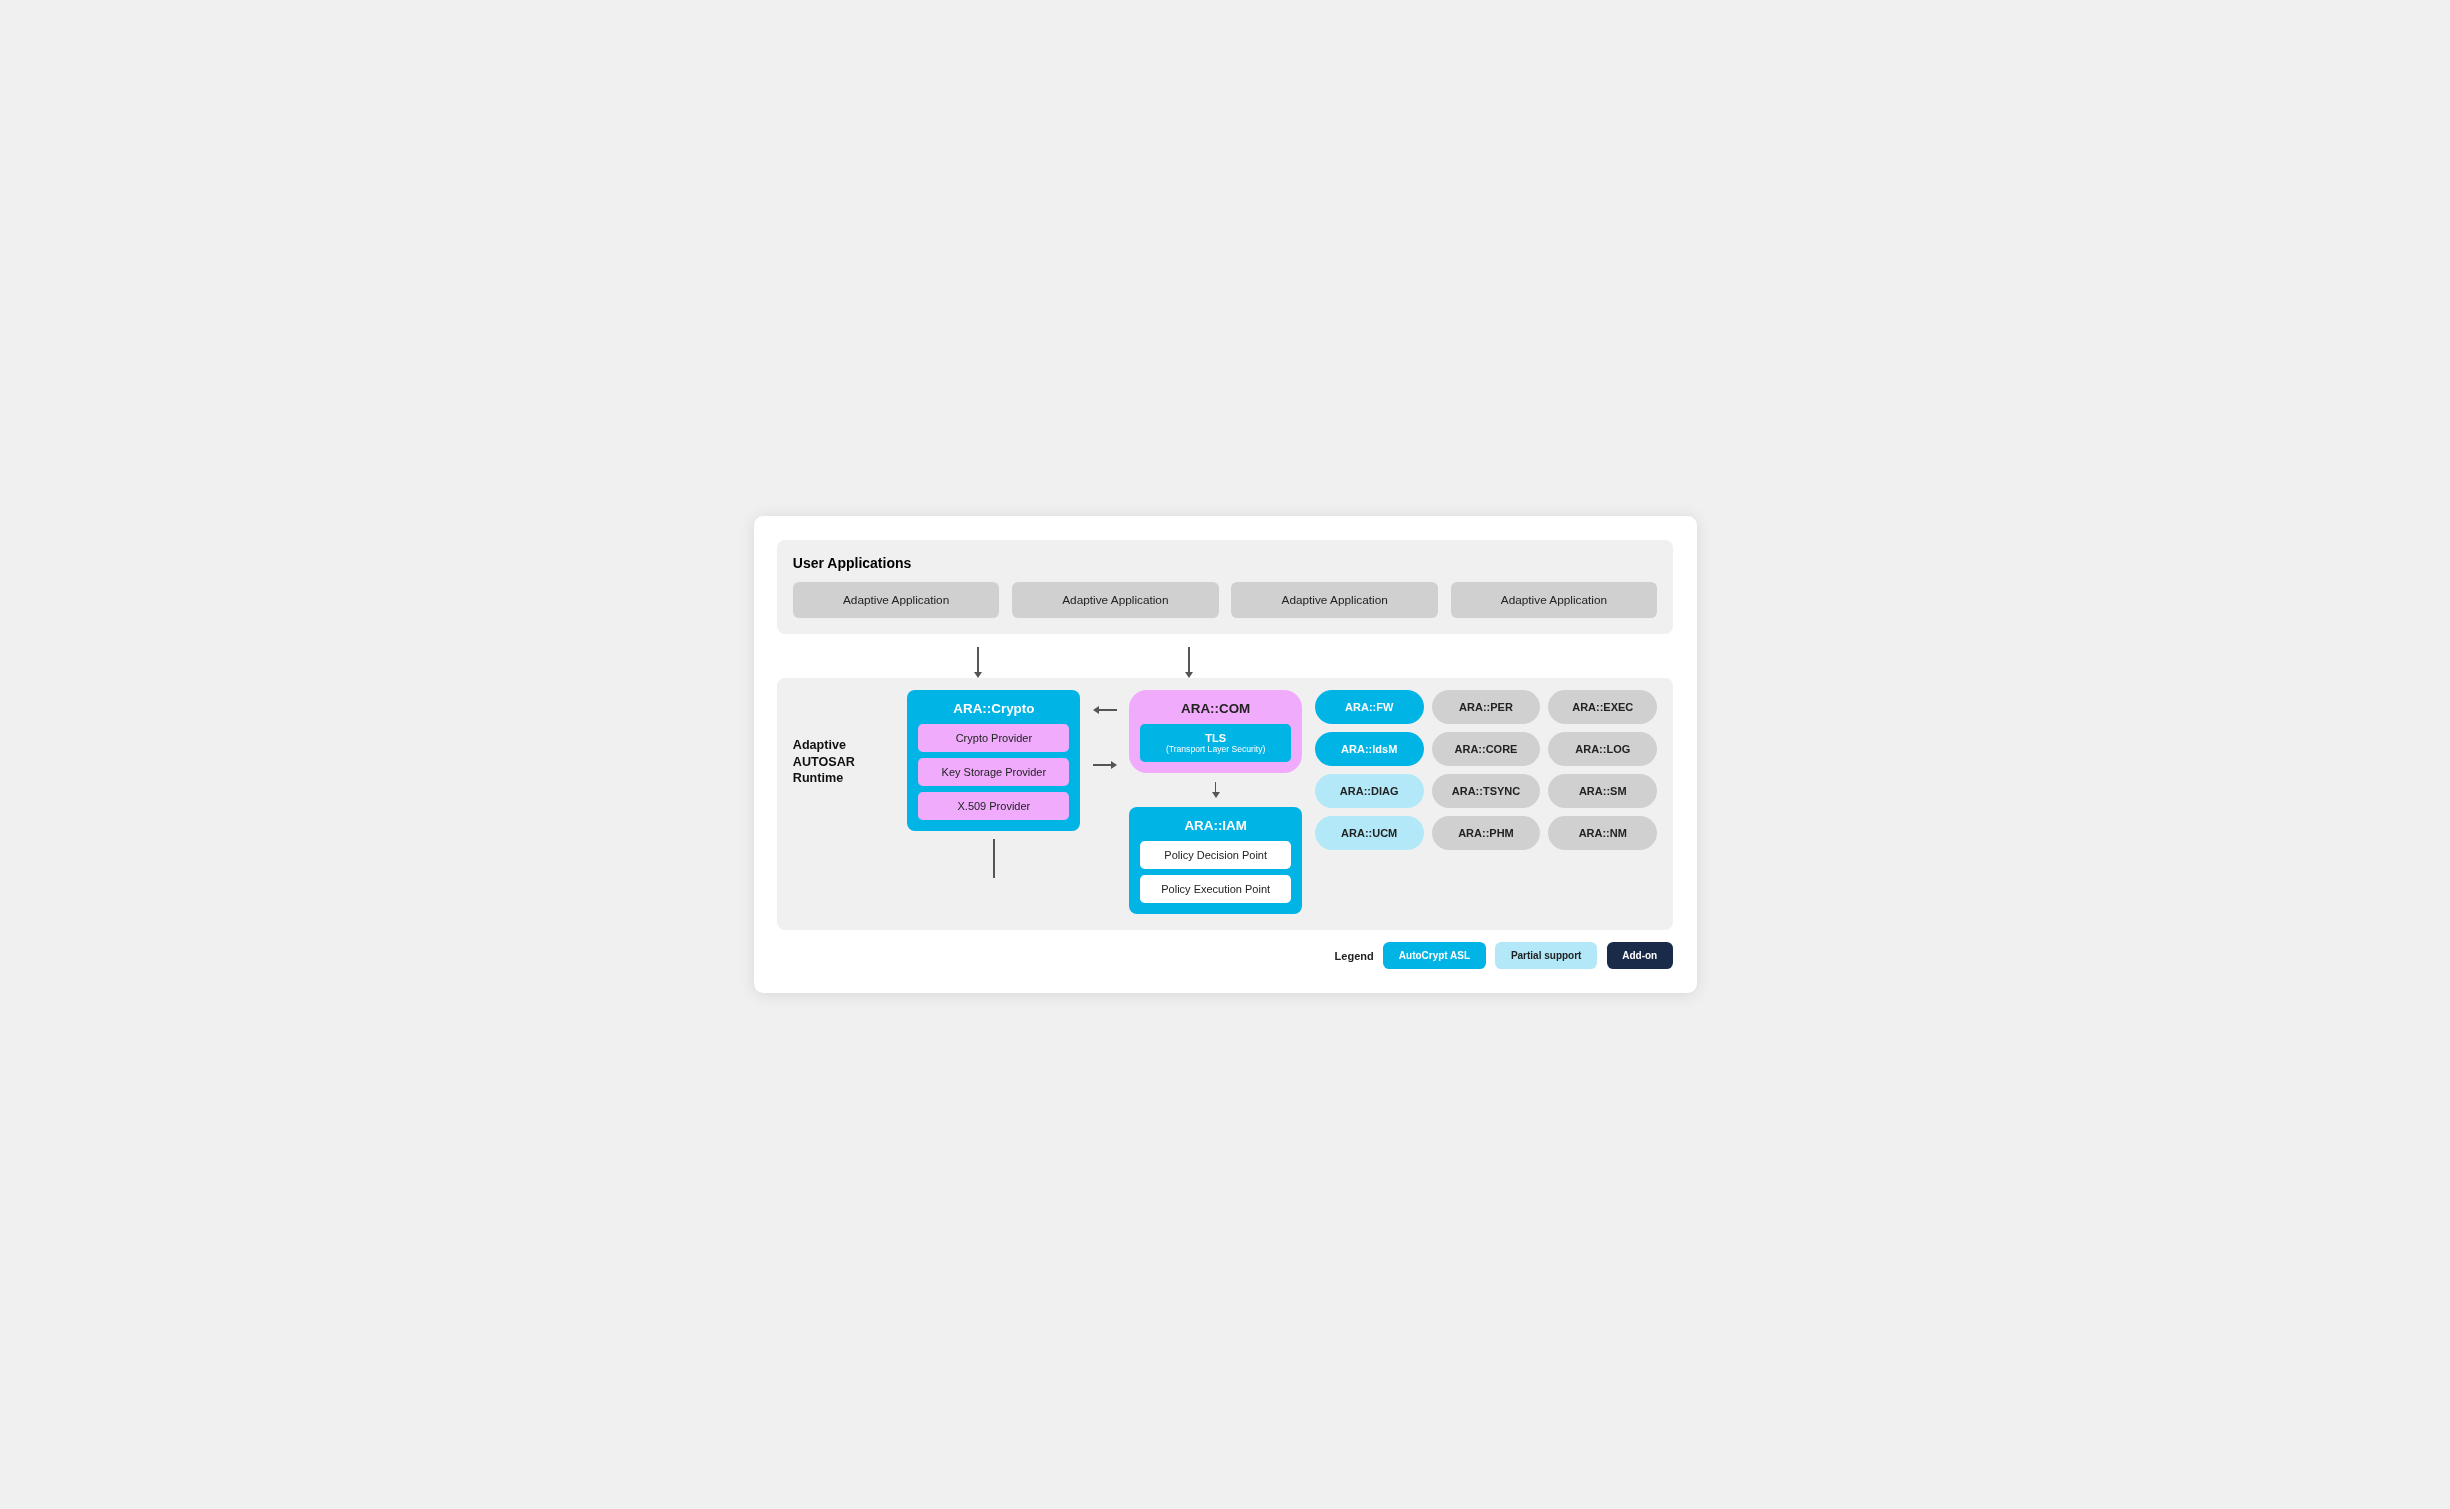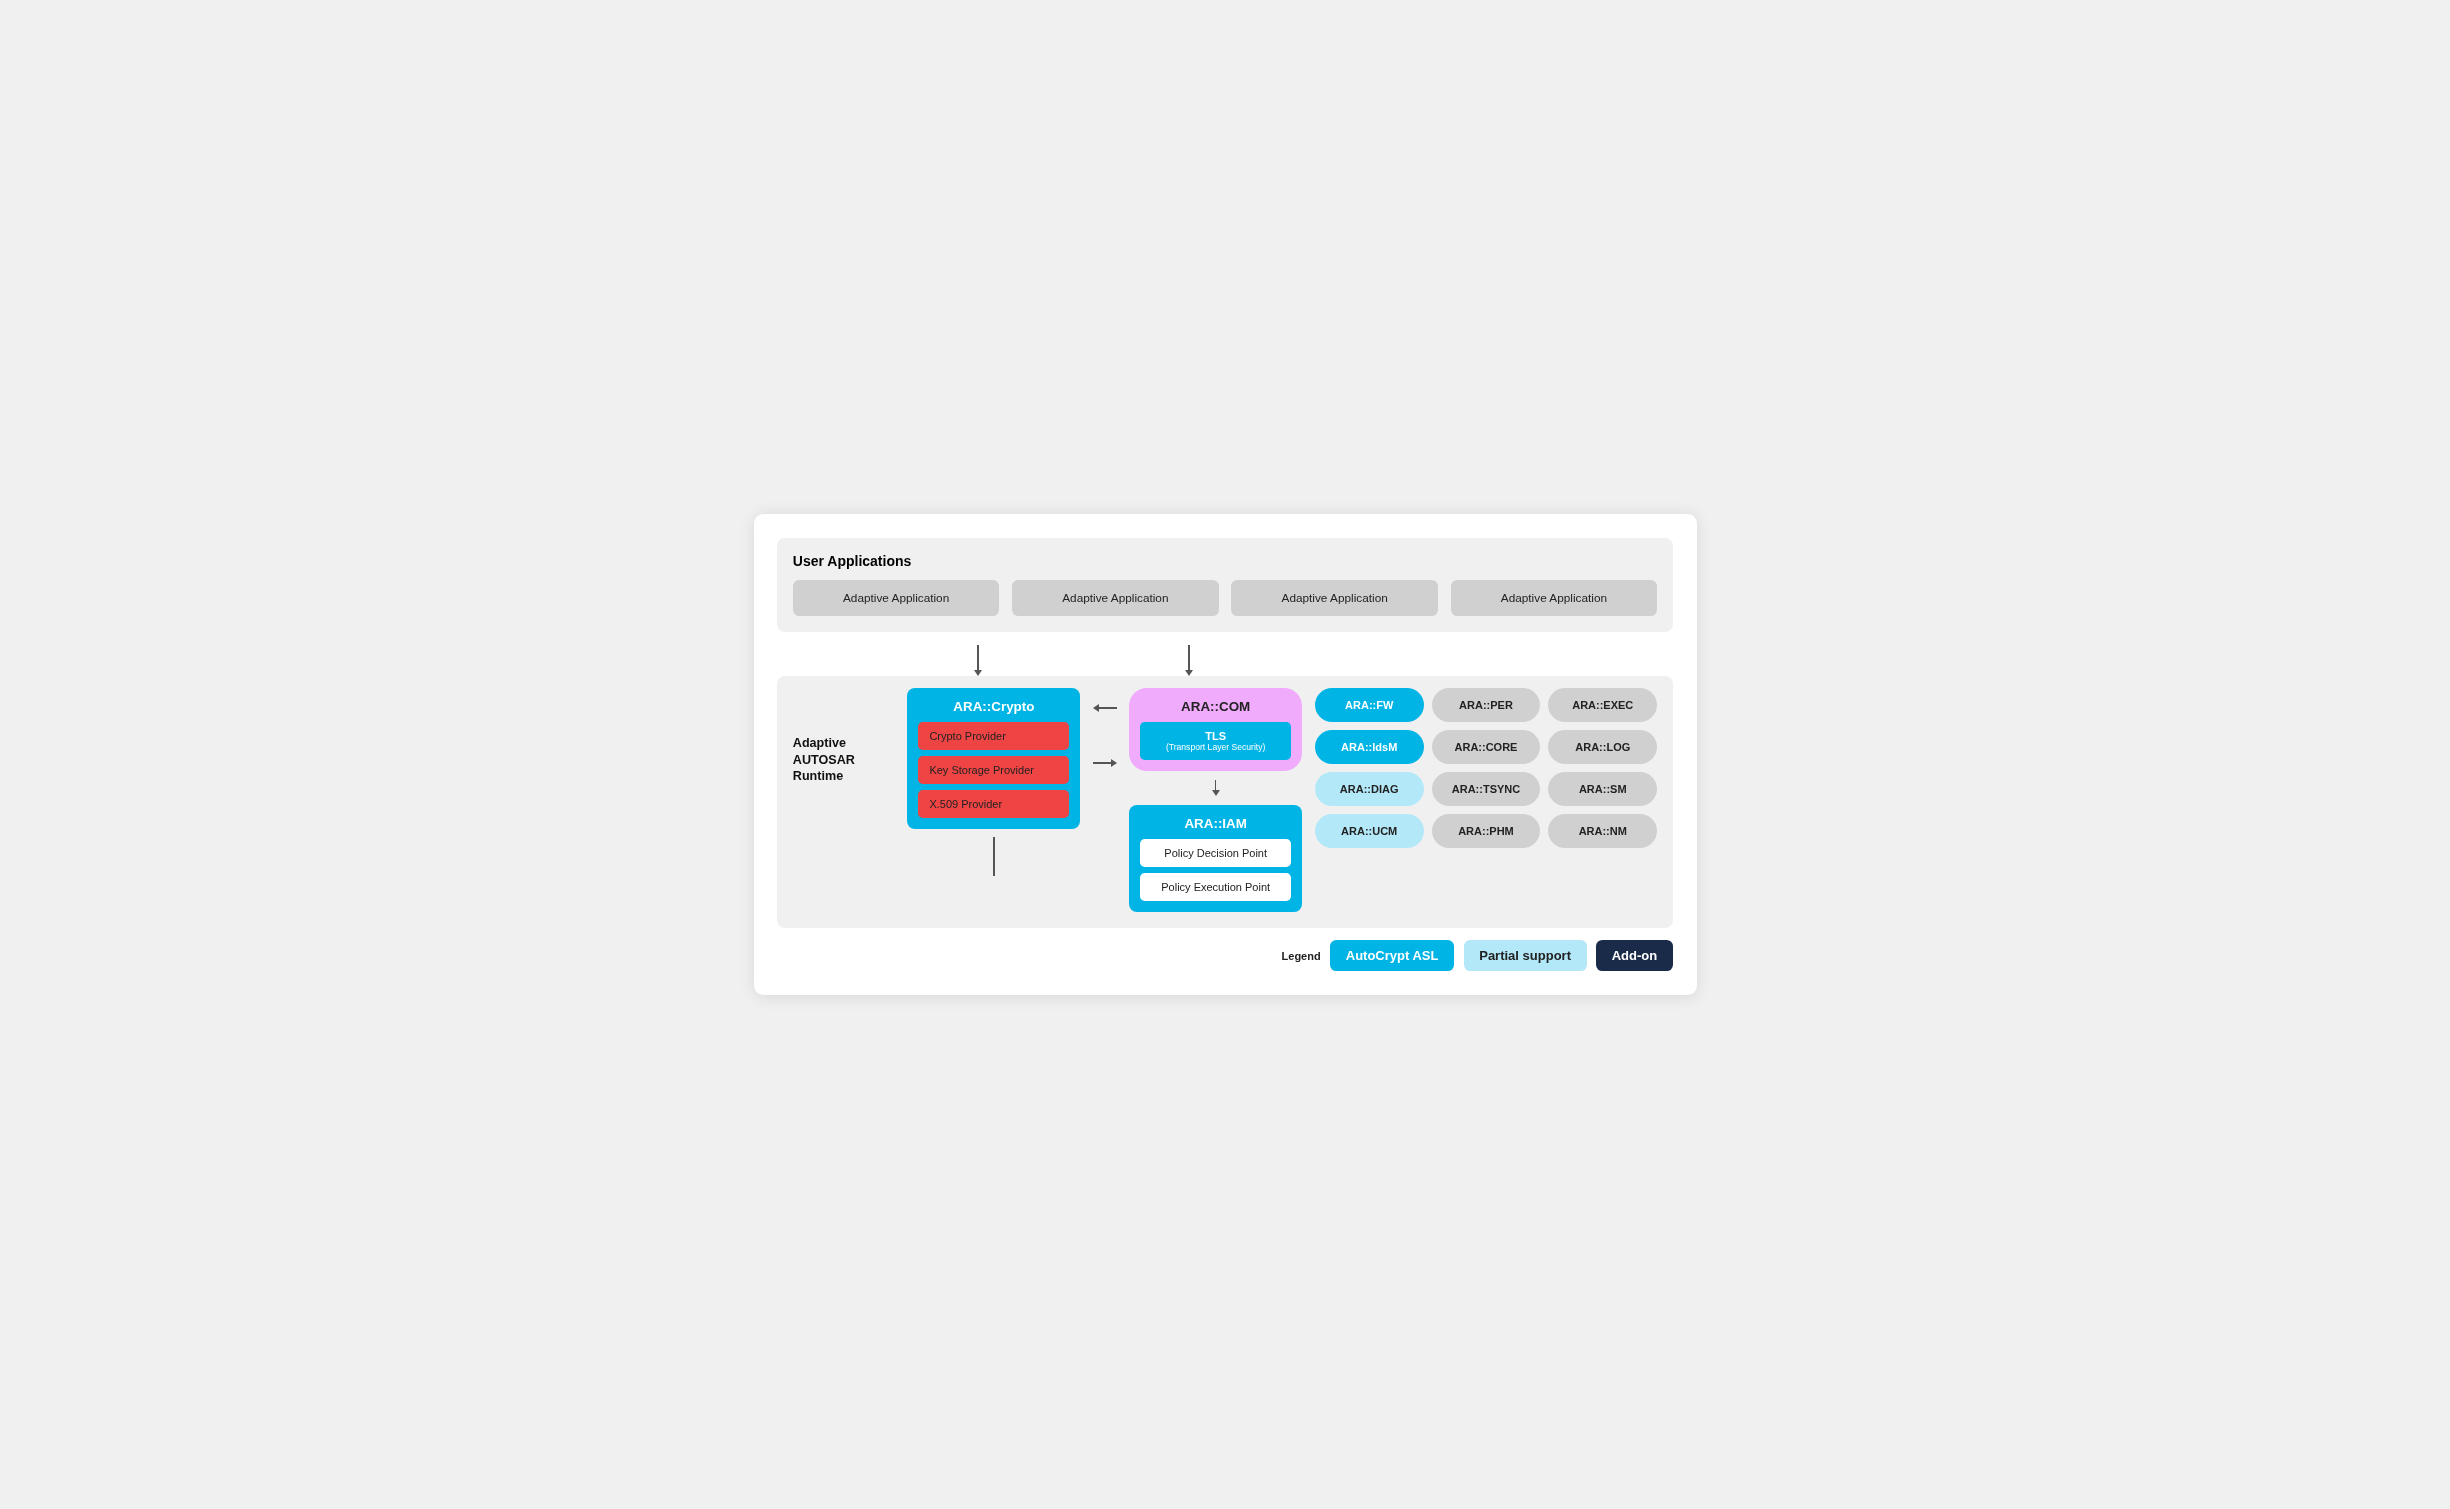--- a/index.html
+++ b/index.html
@@ -79,24 +79,25 @@
       flex-shrink: 0;
     }
     .ara-crypto-title {
       color: white;
       font-weight: 700;
       font-size: 13.4px;
       text-align: center;
       margin-bottom: 7.9px;
     }
     .ara-crypto-inner-box {
-      background: #ef4444;
+      background: #f0abfc;
       border-radius: 4.7px;
       padding: 7.9px 11px;
       margin-bottom: 6.3px;
+      text-align: center;
       font-size: 11px;
       color: #222;
     }
 
     
     .middle-col {
       display: flex;
       flex-direction: column;
       gap: 9.4px;
       width: 173px;
@@ -236,21 +237,21 @@
       margin-top: 7.9px;
     }
     .legend-label {
       font-weight: 700;
       font-size: 11px;
       color: #222;
     }
     .legend-item {
       border-radius: 6.3px;
       padding: 7.9px 15.7px;
-      font-size: 13px;
+      font-size: 10px;
       font-weight: 600;
       color: white;
     }
     .legend-item.blue { background: #00b4e6; }
     .legend-item.light-blue { background: #b3e8f8; color: #222; }
     .legend-item.dark { background: #1a2b4a; }
 
     
     .arrow-down {
       display: flex;

